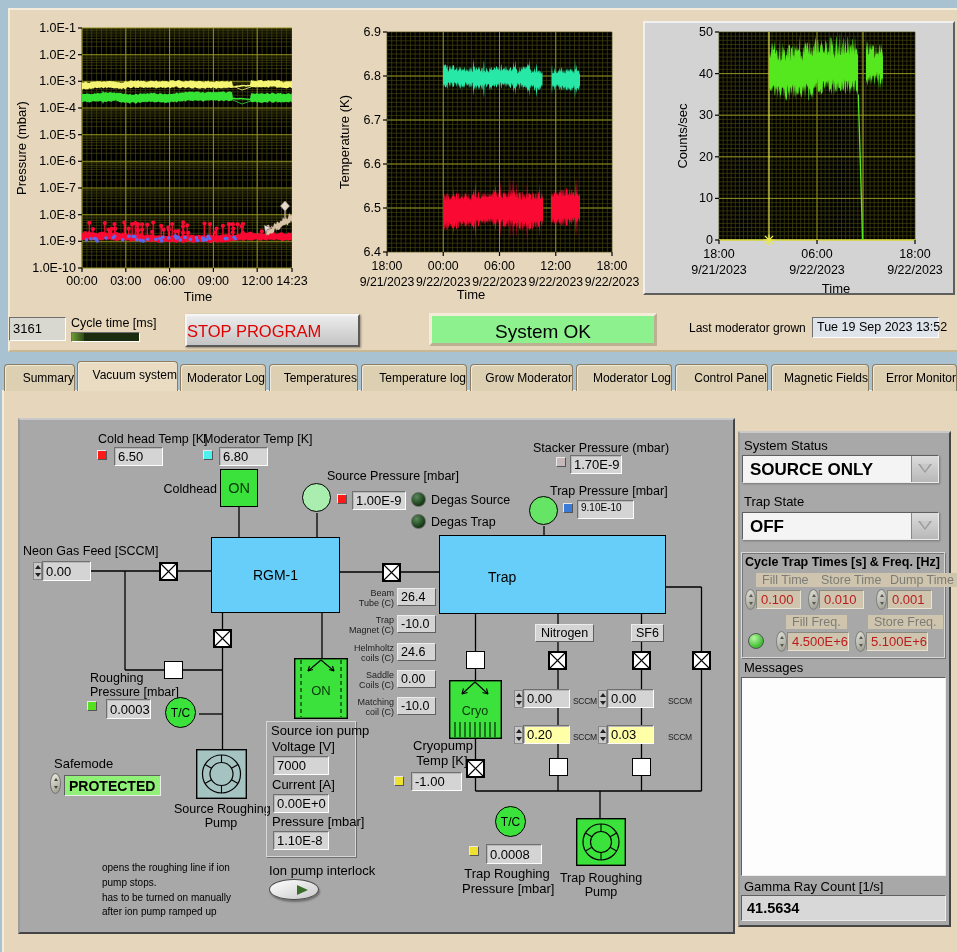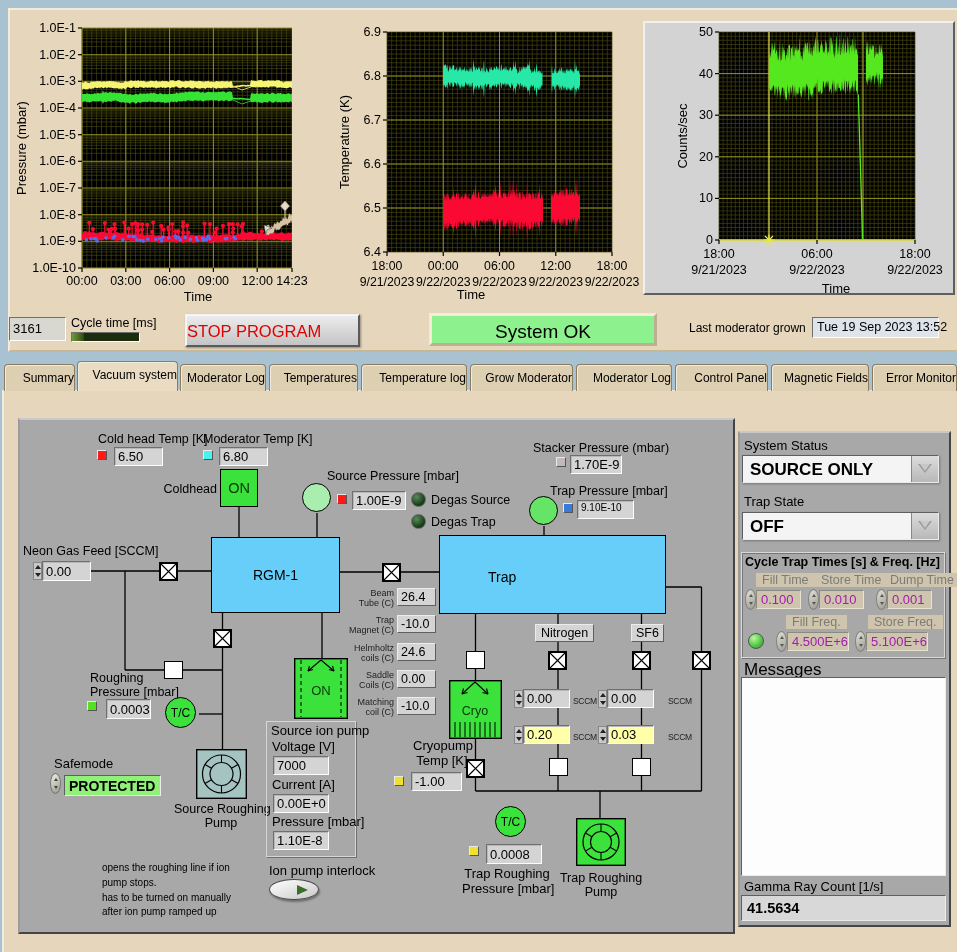--- a/index.html
+++ b/index.html
@@ -12,21 +12,21 @@
 .wbox{position:absolute;width:19px;height:18px;background:#fff;border:1.4px solid #000}
 .circ{position:absolute;border-radius:50%;border:1.4px solid #000}
 .led{position:absolute;width:15px;height:15px;border-radius:50%;background:radial-gradient(circle at 35% 30%,#5a8a5a,#143814 70%);border:1px solid #666}
 .spin{position:absolute;width:9px;height:18px;background:#c9c9c9;border:1px solid #888}
 .spin:before{content:"";position:absolute;left:1px;top:2px;border-left:3px solid transparent;border-right:3px solid transparent;border-bottom:4px solid #222}
 .spin:after{content:"";position:absolute;left:1px;bottom:2px;border-left:3px solid transparent;border-right:3px solid transparent;border-top:4px solid #222}
 .oval{position:absolute;width:11px;height:21px;border-radius:50%;background:linear-gradient(145deg,#efefe2,#9a9a8a);border:1px solid #777}
 .oval:before{content:"";position:absolute;left:2.5px;top:4px;border-left:2.5px solid transparent;border-right:2.5px solid transparent;border-bottom:3.5px solid #444}
 .oval:after{content:"";position:absolute;left:2.5px;bottom:4px;border-left:2.5px solid transparent;border-right:2.5px solid transparent;border-top:3.5px solid #444}
 .dimlbl{position:absolute;font-size:12.5px;color:#7c7c74;white-space:nowrap;background:#cfc5ae;padding:0 6px}
-.dimfld{position:absolute;background:#cfc5ae;border:1px solid;border-color:#8a8a80 #e8e2d2 #e8e2d2 #8a8a80;font-size:13px;color:#a21caf;padding:1px 0 16px 4px;white-space:nowrap}
+.dimfld{position:absolute;background:#cfc5ae;border:1px solid;border-color:#8a8a80 #e8e2d2 #e8e2d2 #8a8a80;font-size:13px;color:#b91c1c;padding:1px 0 16px 4px;white-space:nowrap}
 .tab{position:absolute;top:364px;height:27px;background:#ddcfb2;border:1px solid #8a7d64;border-bottom:none;border-radius:4px 4px 0 0;font-size:12px;text-align:right;padding-top:6px;box-shadow:inset 1px 1px 0 #f2ead8}
 .rowlbl{position:absolute;font-size:9px;color:#222;text-align:right;line-height:9.5px;width:60px}
 .rowfld{position:absolute;width:39px;height:18px;background:#d4d4d4;border:1px solid;border-color:#ececec #5f5f5f #5f5f5f #ececec;font-size:12.5px;padding:1px 0 0 3px}
 .sccm{position:absolute;font-size:8.5px;letter-spacing:-0.3px;color:#222}
 </style></head><body>
 <div class="abs beige" style="left:8px;top:8px;width:949px;height:344px;border-top:2px solid #f4ecda;border-left:2px solid #f4ecda;border-bottom:2px solid #c7b795"></div>
 <div class="abs beige" style="left:2px;top:390px;width:955px;height:562px;border-top:1px solid #f4ecda;border-left:2px solid #f4ecda"></div>
 <svg class="abs" style="left:8px;top:20px" width="302" height="292">
 <rect x="74" y="8" width="210" height="240" fill="#000"></rect>
     <line x1="74" y1="26.6" x2="284" y2="26.6" stroke="#454510" stroke-width="0.7"></line>
@@ -884,15 +884,15 @@
 <div class="dimfld" style="left:819px;top:590px;width:45px;height:19px">0.010</div>
 <div class="oval" style="left:876px;top:589px;opacity:.8"></div>
 <div class="dimfld" style="left:887px;top:590px;width:45px;height:19px">0.001</div>
 <div class="dimlbl" style="left:786px;top:615px">Fill Freq.</div>
 <div class="dimlbl" style="left:868px;top:615px">Store Freq.</div>
 <div class="abs" style="left:748px;top:633px;width:16px;height:16px;border-radius:50%;background:radial-gradient(circle at 35% 30%,#b8f8a0,#3dbb33 70%);border:1px solid #555"></div>
 <div class="oval" style="left:776px;top:631px;opacity:.8"></div>
 <div class="dimfld" style="left:787px;top:632px;width:62px;height:19px">4.500E+6</div>
 <div class="oval" style="left:855px;top:631px;opacity:.8"></div>
 <div class="dimfld" style="left:866px;top:632px;width:62px;height:19px">5.100E+6</div>
-<div class="lbl" style="left:744px;top:660px;font-size:17px">Messages</div>
+<div class="lbl" style="left:744px;top:660px;font-size:13px">Messages</div>
 <div class="abs" style="left:741px;top:677px;width:205px;height:199px;background:#fdfdfd;border:1px solid;border-color:#5f5f5f #ececec #ececec #5f5f5f"></div>
 <div class="lbl" style="left:744px;top:879px;font-size:13px">Gamma Ray Count [1/s]</div>
 <div class="abs" style="left:741px;top:895px;width:205px;height:26px;background:#d8d8d8;border:1px solid;border-color:#5f5f5f #ececec #ececec #5f5f5f;font-size:14.5px;font-weight:bold;padding:4px 0 0 5px">41.5634</div>
 </body></html>

